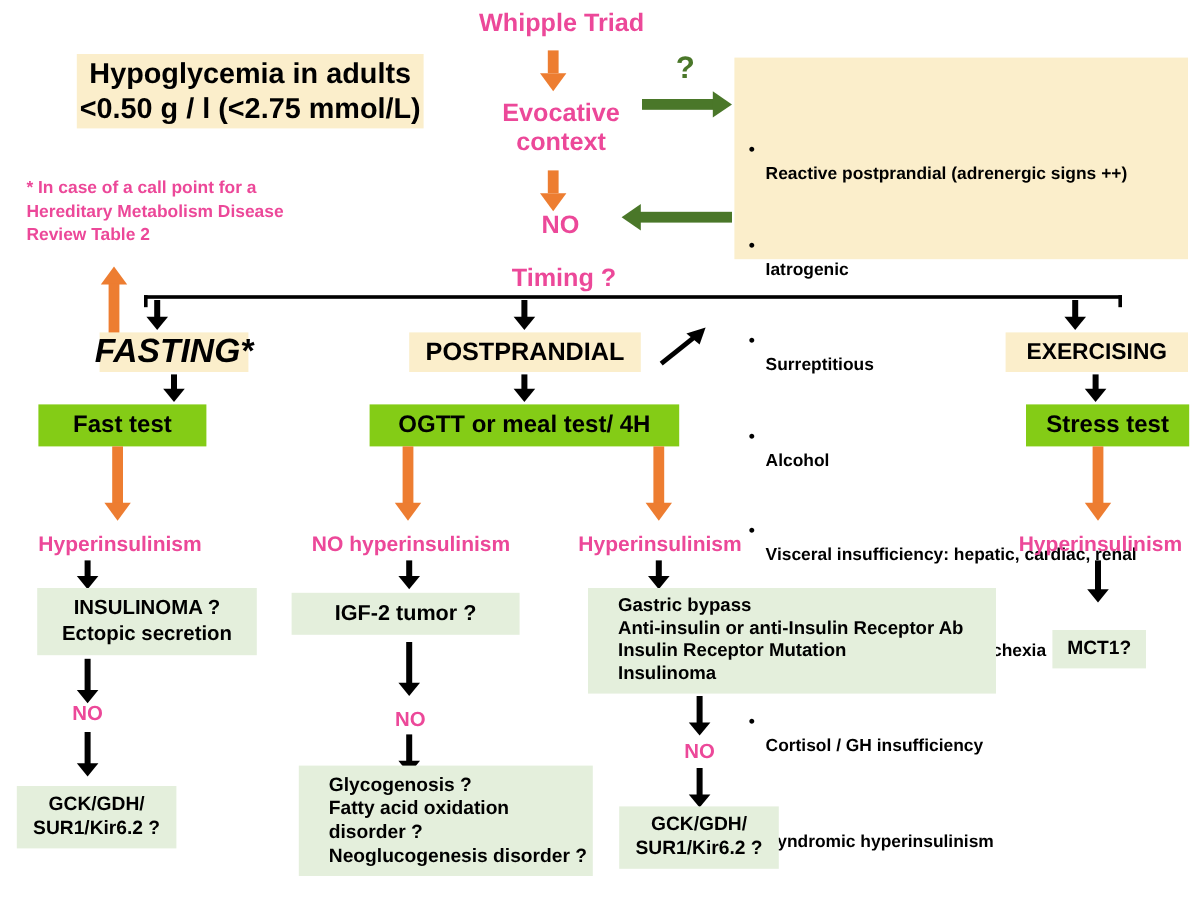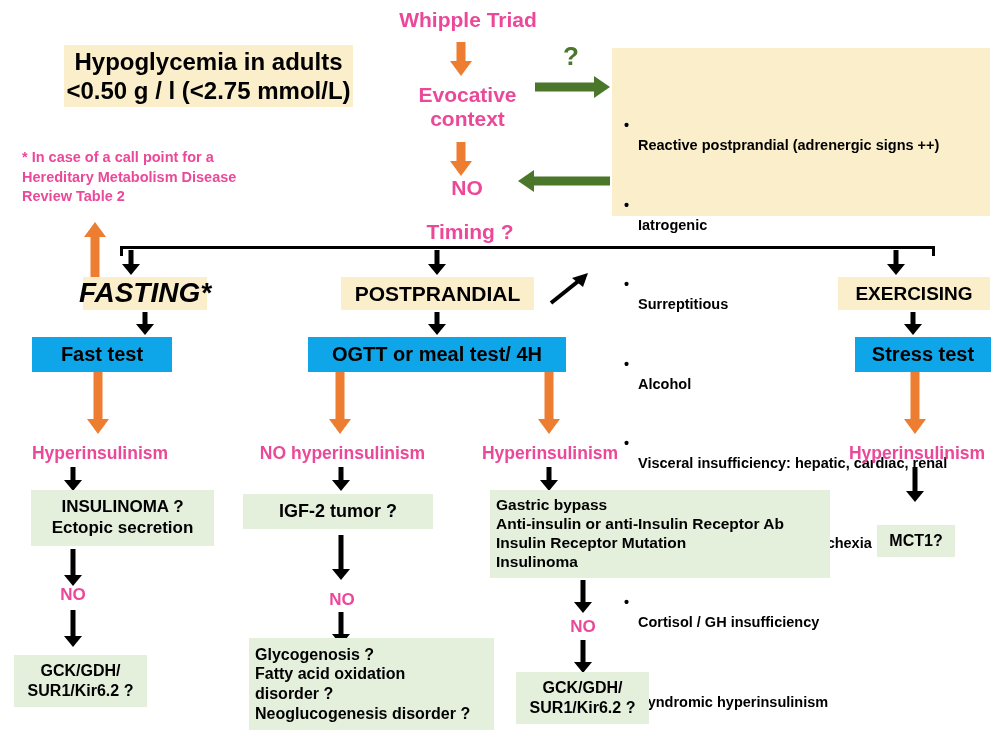--- a/index.html
+++ b/index.html
@@ -36,24 +36,24 @@
     box-sizing:border-box;
     display:flex;
     align-items:center;
     justify-content:center;
     text-align:center;
     font-weight:bold;
     line-height:1.22;
     white-space:pre-line;
   }
   .box-cream{background:#fbeecb;}
-  .box-blue{background:#0ea5e9;}
+  .box-blue{background:#84cc16;}
   .box-green{background:#e4efdc;}
   .box-gray{background:#e8e8e8;}
-  .box-left{justify-content:flex-start;text-align:left;padding-left:6px;}
+  .box-left{justify-content:flex-start;text-align:left;padding-left:25px;}
 
   
   .v-line{position:absolute;background:#000;}
   .h-line{position:absolute;background:#000;}
 
   .arr-blk{position:absolute;width:0;height:0;}
   .arr-blk .shaft{position:absolute;left:50%;top:0;transform:translateX(-50%);
       width:5px;background:#000;}
   .arr-blk .head{position:absolute;left:50%;transform:translateX(-50%);
       width:0;height:0;border-left:9px solid transparent;

